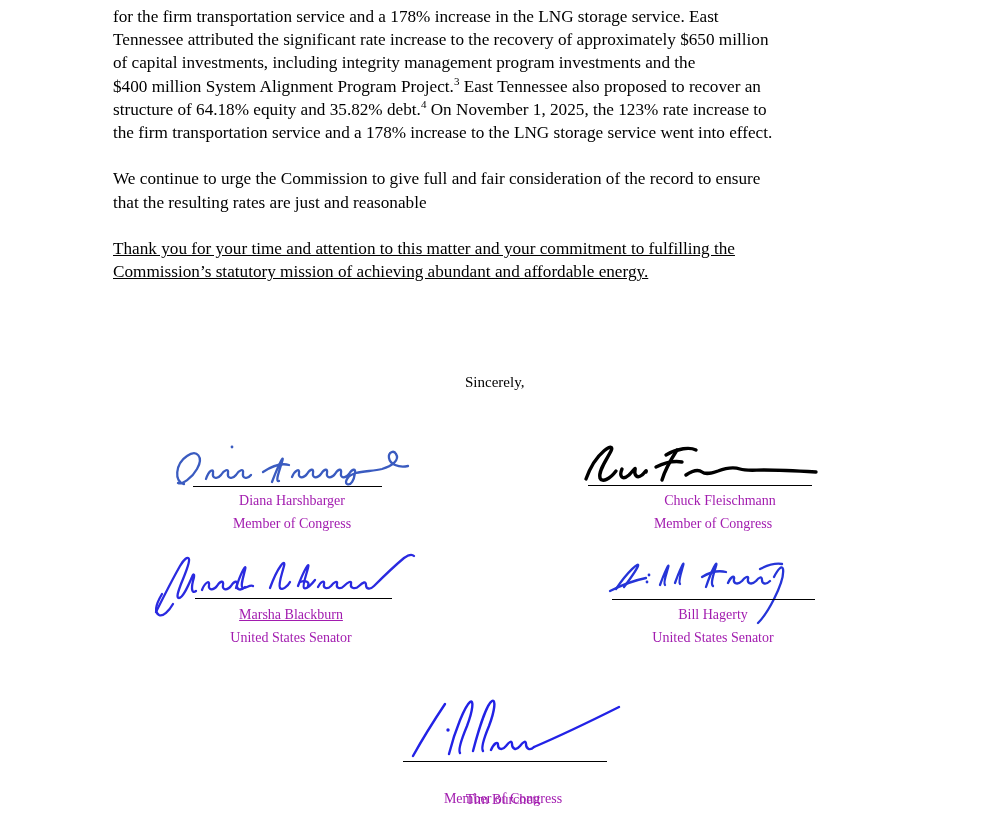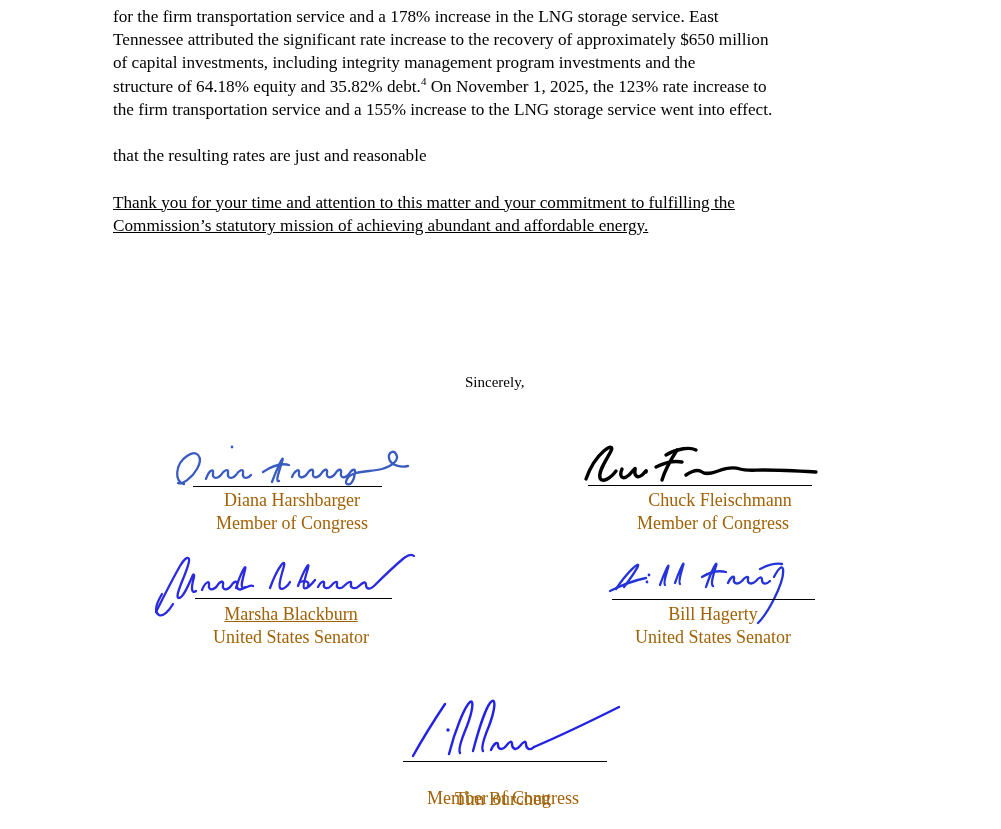--- a/index.html
+++ b/index.html
@@ -39,23 +39,23 @@
   .sig-svg svg { display: block; width: 100%; height: 100%; overflow: visible; }
   .sig-line {
     position: absolute;
     border-top: 1.4px solid #000;
     height: 0;
   }
   .sig-name, .sig-title {
     position: absolute;
     width: 280px;
     text-align: center;
-    font-size: 18px;
+    font-size: 14px;
     line-height: 23px;
-    color: #a16207;
+    color: #a21caf;
   }
   
   .svg-harshbarger { left: 168px; top: 442px; width: 252px; height: 48px; }
   .line-harshbarger { left: 193px; top: 486px; width: 189px; }
   .name-harshbarger { left: 152px; top: 489px; }
   .title-harshbarger { left: 152px; top: 512px; }
   
   .svg-fleischmann { left: 574px; top: 441px; width: 250px; height: 46px; }
   .line-fleischmann { left: 588px; top: 485px; width: 224px; }
   .name-fleischmann { left: 580px; top: 489px; }
@@ -79,24 +79,26 @@
 </head>
 <body>
 
 <div class="page">
 
   <div class="letter-body">
       <div class="para">
         <div class="line">for the firm transportation service and a 178% increase in the LNG storage service. East</div>
         <div class="line">Tennessee attributed the significant rate increase to the recovery of approximately $650 million</div>
         <div class="line">of capital investments, including integrity management program investments and the</div>
+        <div class="line">$400 million System Alignment Program Project.<sup>3</sup> East Tennessee also proposed to recover an</div>
         <div class="line">structure of 64.18% equity and 35.82% debt.<sup>4</sup> On November 1, 2025, the 123% rate increase to</div>
-        <div class="line">the firm transportation service and a 155% increase to the LNG storage service went into effect.</div>
+        <div class="line">the firm transportation service and a 178% increase to the LNG storage service went into effect.</div>
       </div>
       <div class="para">
+        <div class="line">We continue to urge the Commission to give full and fair consideration of the record to ensure</div>
         <div class="line">that the resulting rates are just and reasonable</div>
       </div>
       <div class="para">
         <div class="line">Thank you for your time and attention to this matter and your commitment to fulfilling the</div>
         <div class="line">Commission’s statutory mission of achieving abundant and affordable energy.</div>
       </div>
     </div>
 
   <div class="closing">Sincerely,</div>
 

